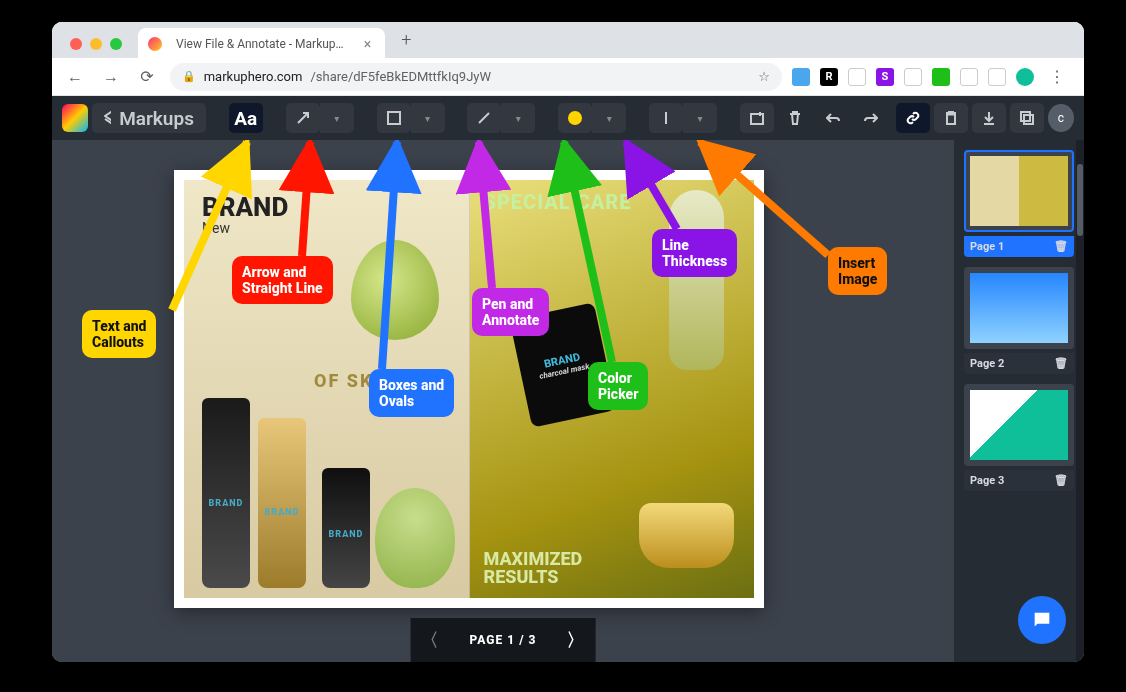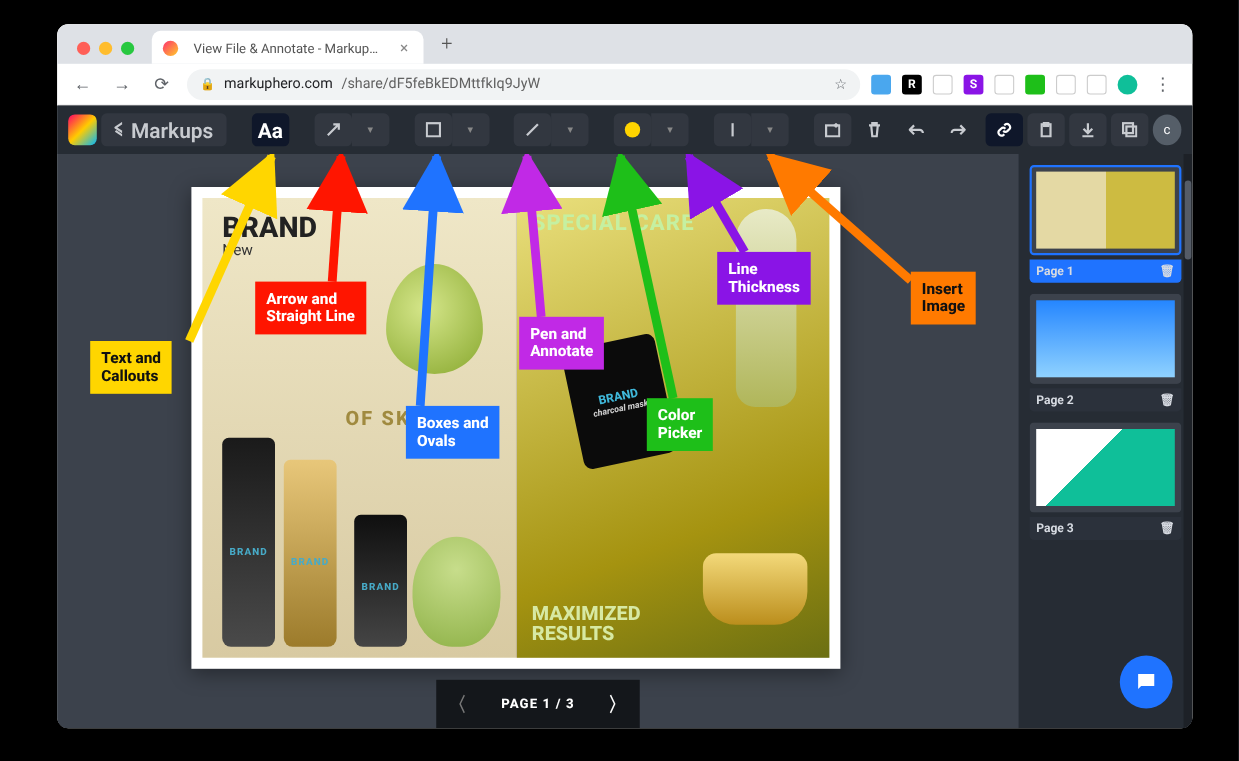--- a/index.html
+++ b/index.html
@@ -55,37 +55,37 @@
 .tube .tag{position:absolute;top:55%;left:50%;transform:translate(-50%,-50%);font-size:9px;font-weight:800;color:#47aac7;letter-spacing:1px;}
 .lotiong{position:absolute;top:60px;right:30px;width:88px;height:100px;background:radial-gradient(circle at 40% 40%, #d5e68a, #88a82e);border-radius:50%/60% 60% 40% 40%;}
 .mask{position:absolute;bottom:10px;right:14px;width:80px;height:100px;background:radial-gradient(circle at 50% 30%, #c7dd8b,#8fb248);border-radius:50% 50% 45% 45%;}
 .special{position:absolute;top:10px;left:14px;font-weight:800;font-size:20px;color:#c5f0a1;letter-spacing:1px;}
 .maxres{position:absolute;bottom:12px;left:14px;font-weight:800;font-size:18px;color:#d7e9a3;line-height:1;}
 .jar{position:absolute;bottom:30px;right:20px;width:95px;height:65px;background:linear-gradient(180deg,#f3d97a,#bb8e1c);border-radius:12px 12px 30px 30px;}
 .sachet{position:absolute;top:130px;left:50px;width:86px;height:110px;background:#0b0b0b;border-radius:8px;transform:rotate(-12deg);display:flex;flex-direction:column;align-items:center;justify-content:center;color:#3fb7d9;font-size:11px;font-weight:800;}
 .bottle{position:absolute;top:10px;right:30px;width:55px;height:180px;background:linear-gradient(180deg,#e8eac7,#b0b65a);border-radius:28px 28px 18px 18px;}
 
 
-.call{position:absolute;padding:8px 10px;font-weight:800;font-size:14px;color:#fff;line-height:1.15;white-space:nowrap;z-index:5;}
+.call{position:absolute;padding:8px 10px;font-weight:800;font-size:14px;color:#fff;line-height:1.15;white-space:nowrap;z-index:5;border-radius:10px;}
 .call.yellowc{background:#ffd600;color:#111;}
 .call.redc{background:#ff1500;}
 .call.bluec{background:#1f73ff;margin-left:29px;}
 .call.magentac{background:#c129e6;}
 .call.greenc{background:#1ebf19;}
 .call.purplec{background:#8a14e6;}
 .call.orangec{background:#ff7a00;color:#111;}
 .arrow{position:absolute;z-index:4;pointer-events:none;}
 
 
 .pager{position:absolute;bottom:0;left:50%;transform:translate(-50%,0);background:#14171b;color:#fff;display:flex;align-items:center;padding:0 10px;height:44px;gap:30px;font-size:12px;font-weight:800;letter-spacing:1px;}
 .pager .arr{font-size:18px;color:#777;}
 .pager .arr.on{color:#fff;}
 
 
-.side{width:158px;background:#262c34;padding:10px;display:flex;flex-direction:column;gap:10px;overflow:auto;}
+.side{width:130px;background:#262c34;padding:10px;display:flex;flex-direction:column;gap:10px;overflow:auto;}
 .thumbwrap{display:flex;flex-direction:column;gap:4px;}
 .thumb{width:100%;height:82px;border-radius:4px;background:#3c424c;position:relative;overflow:hidden; border: 2px solid transparent;}
 .thumb.sel{border:2px solid #1f73ff;}
 .thumb.t1 .mini{position:absolute;inset:4px;background:linear-gradient(90deg,#e4d9a4 0 50%,#cdbb41 50% 100%);}
 .thumb.t2 .mini{position:absolute;inset:4px;background:linear-gradient(180deg,#2586ff,#8fd2ff);}
 .thumb.t3 .mini{position:absolute;inset:4px;background:linear-gradient(135deg,#fff 0 40%,#0fbf99 40% 100%);}
 .labelrow{display:flex;align-items:center;justify-content:space-between;padding:4px 6px;background:#2b313b;border-radius:0 0 4px 4px;}
 .labelrow.sel{background:#1f73ff;}
 .labelrow span{font-size:11px;color:#d7dbe2;font-weight:700;}
 .trash{color:#aeb4be;font-size:13px;}

